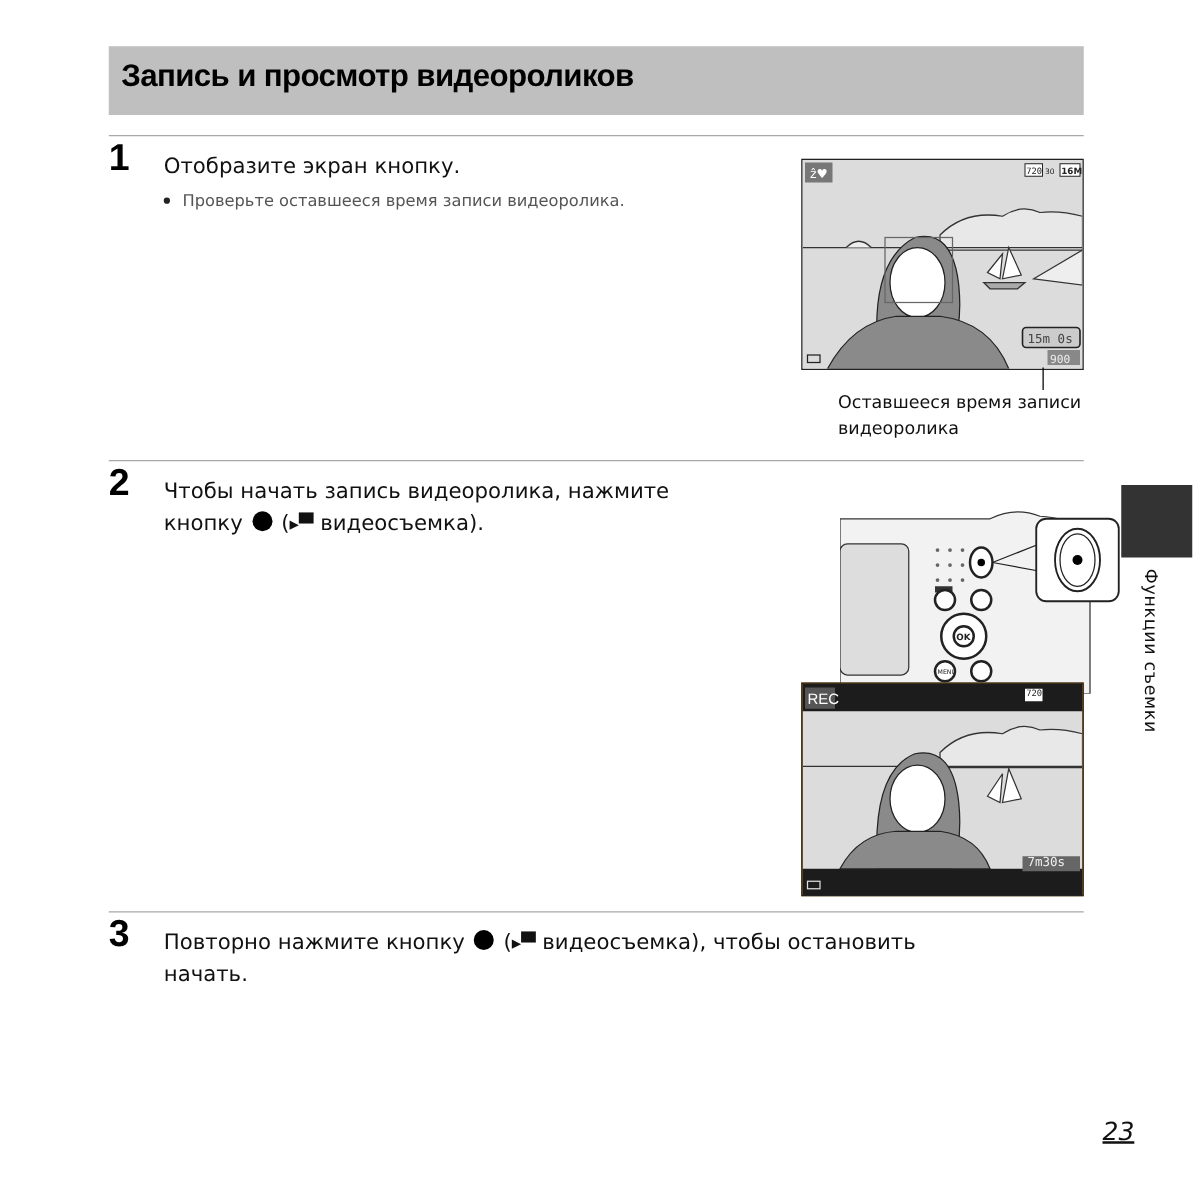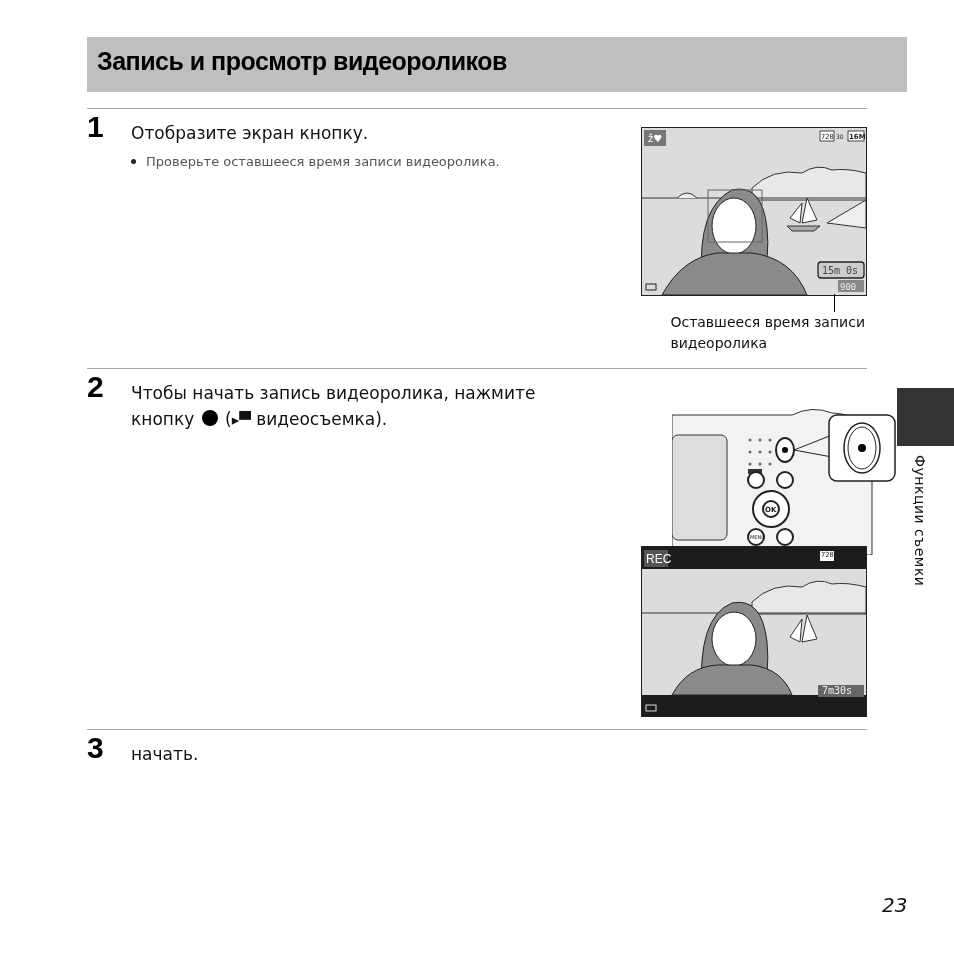--- a/index.html
+++ b/index.html
@@ -1,27 +1,27 @@
 <!DOCTYPE html>
 <html><head>
 <meta charset="utf-8">
 <style>
   html, body { margin:0; padding:0; background:#fff; }
   body { width:954px; height:954px; position:relative; overflow:hidden; font-family:"DejaVu Sans", sans-serif; color:#111; }
-  .title-bar { position:absolute; left:87px; top:37px; width:780px; height:55px; background:#bfbfbf;padding-left:40px; }
+  .title-bar { position:absolute; left:87px; top:37px; width:780px; height:55px; background:#bfbfbf; }
   .title-bar h1 { margin:0; position:absolute; left:10px; top:10px; font-family:"Liberation Sans", sans-serif; font-weight:bold; font-size:25px; letter-spacing:-0.5px; color:#000; }
   .rule { position:absolute; left:87px; width:780px; height:1px; background:#a8a8a8; }
   .step-num { position:absolute; left:87px; font-family:"Liberation Sans", sans-serif; font-weight:bold; font-size:30px; color:#000; }
   .step-text { position:absolute; left:131px; font-family:"DejaVu Sans", sans-serif; font-size:17px; line-height:26px; color:#111; }
   .bullet { position:absolute; left:131px; font-size:13px; color:#555; }
   .bullet .dot { display:inline-block; width:5px; height:5px; border-radius:50%; background:#222; margin-right:10px; vertical-align:middle; position:relative; top:-1px; }
   .caption { position:absolute; right:89px; font-size:14px; line-height:21px; color:#111; }
   .side-tab { position:absolute; left:897px; top:388px; width:57px; height:58px; background:#333; }
   .side-label { position:absolute; left:912px; top:455px; writing-mode:vertical-rl; font-size:14px; color:#111; letter-spacing:0.5px; }
-  .page-num { position:absolute; left:882px; top:893px; font-family:"DejaVu Sans", sans-serif; font-style:italic; font-size:20px; color:#111; }
+  .page-num { position:absolute; left:882px; top:893px; font-family:"DejaVu Sans", sans-serif; font-style:italic; font-size:20px; color:#111;text-decoration:underline; }
   .screen { position:absolute; background:#dcdcdc; border:1px solid #222; overflow:hidden; }
   .inline-circle { display:inline-block; width:16px; height:16px; border-radius:50%; background:#000; vertical-align:middle; position:relative; top:-2px; margin:0 2px; }
   .movie-glyph { font-size:15px; }
   .osd { position:absolute; font-family:"DejaVu Sans Mono", monospace; font-size:10px; }
 </style>
 </head>
 <body>
 
 <div class="title-bar">
   <h1>Запись и просмотр видеороликов</h1>
@@ -134,19 +134,25 @@
   </svg>
   <span class="osd" style="left:4px; top:5px; color:#fff; font-size:12px; font-family:'Liberation Sans', sans-serif;">REC</span>
   <span class="osd" style="left:179px; top:4px; color:#222; font-size:7px;">720</span>
   <span class="osd" style="left:180px; top:138px; color:#eee;">7m30s</span>
 </div>
 
 <div class="rule" style="top:729px;"></div>
 
 <div class="step-num" style="top:731px;">3</div>
 <div class="step-text" style="top:741px; width:720px;">
+  <div>
+    <span>Повторно нажмите кнопку</span>
+    <span class="inline-circle"></span>
+    (<span class="movie-glyph">▸▀</span>
+    <span>видеосъемка), чтобы остановить</span>
+  </div>
   <div>начать.</div>
 </div>
 
 <div class="side-tab"></div>
 <div class="side-label">Функции съемки</div>
 
 <div class="page-num">23</div>
 
 </body></html>

